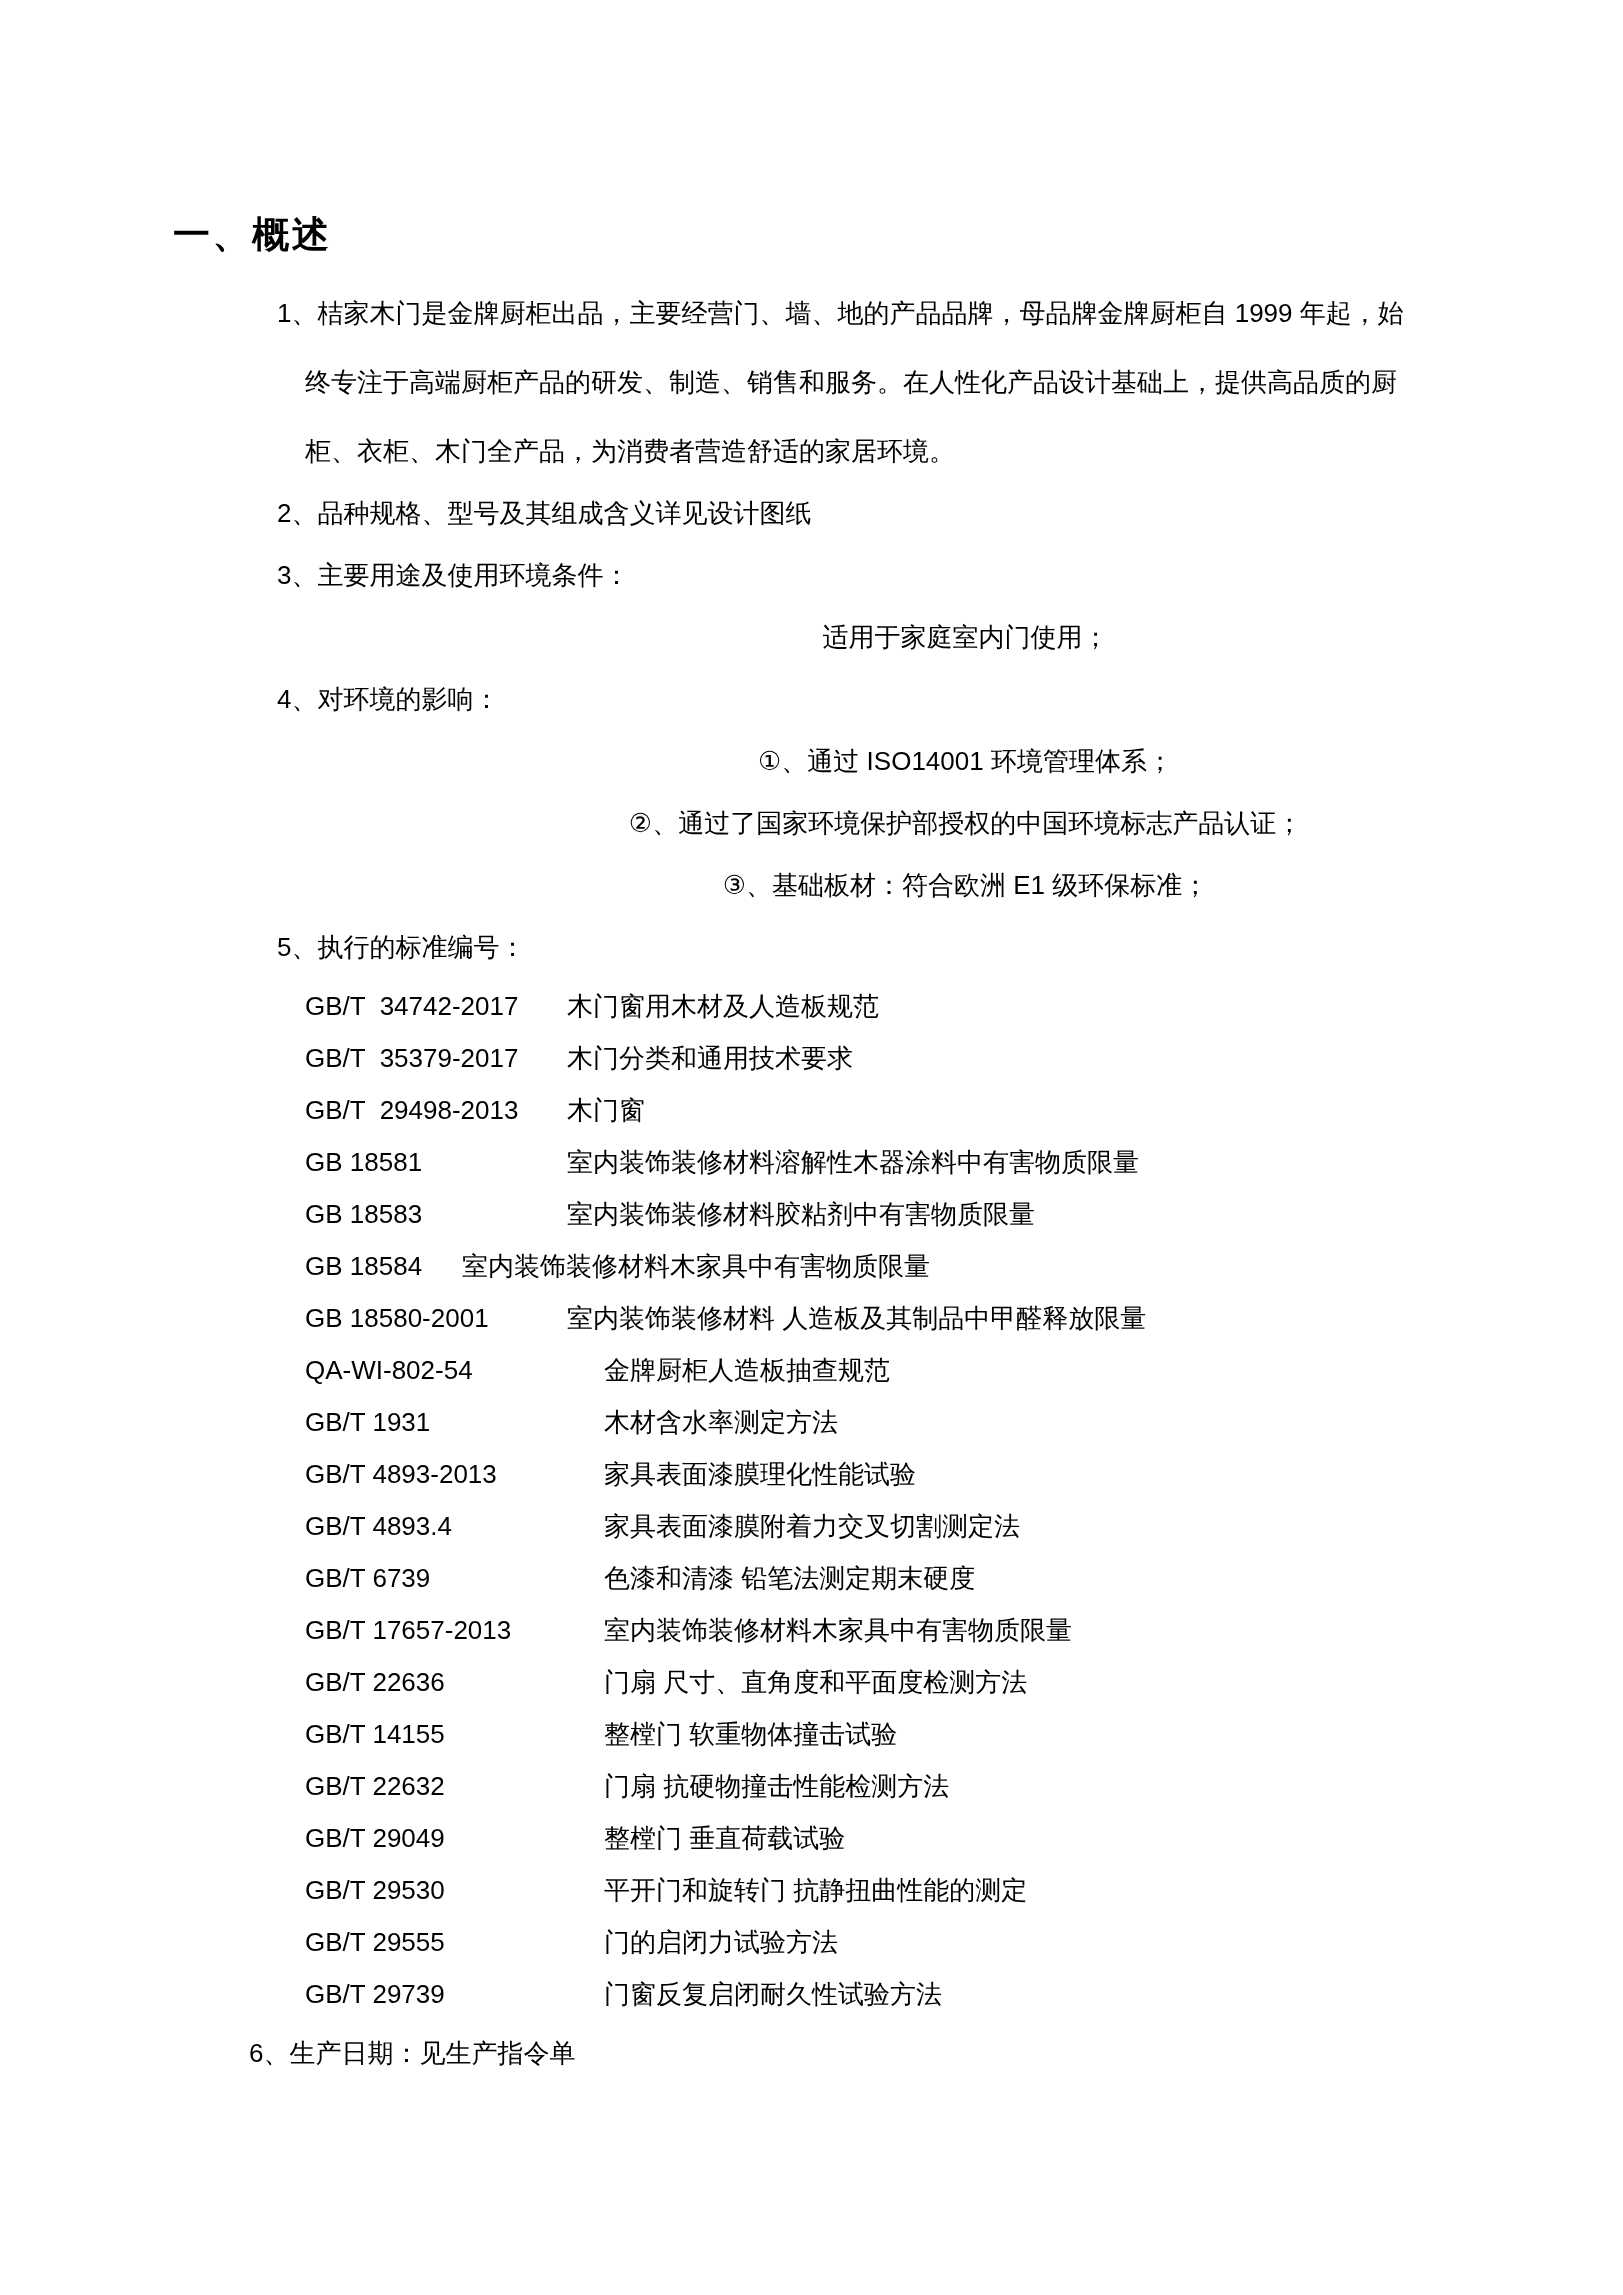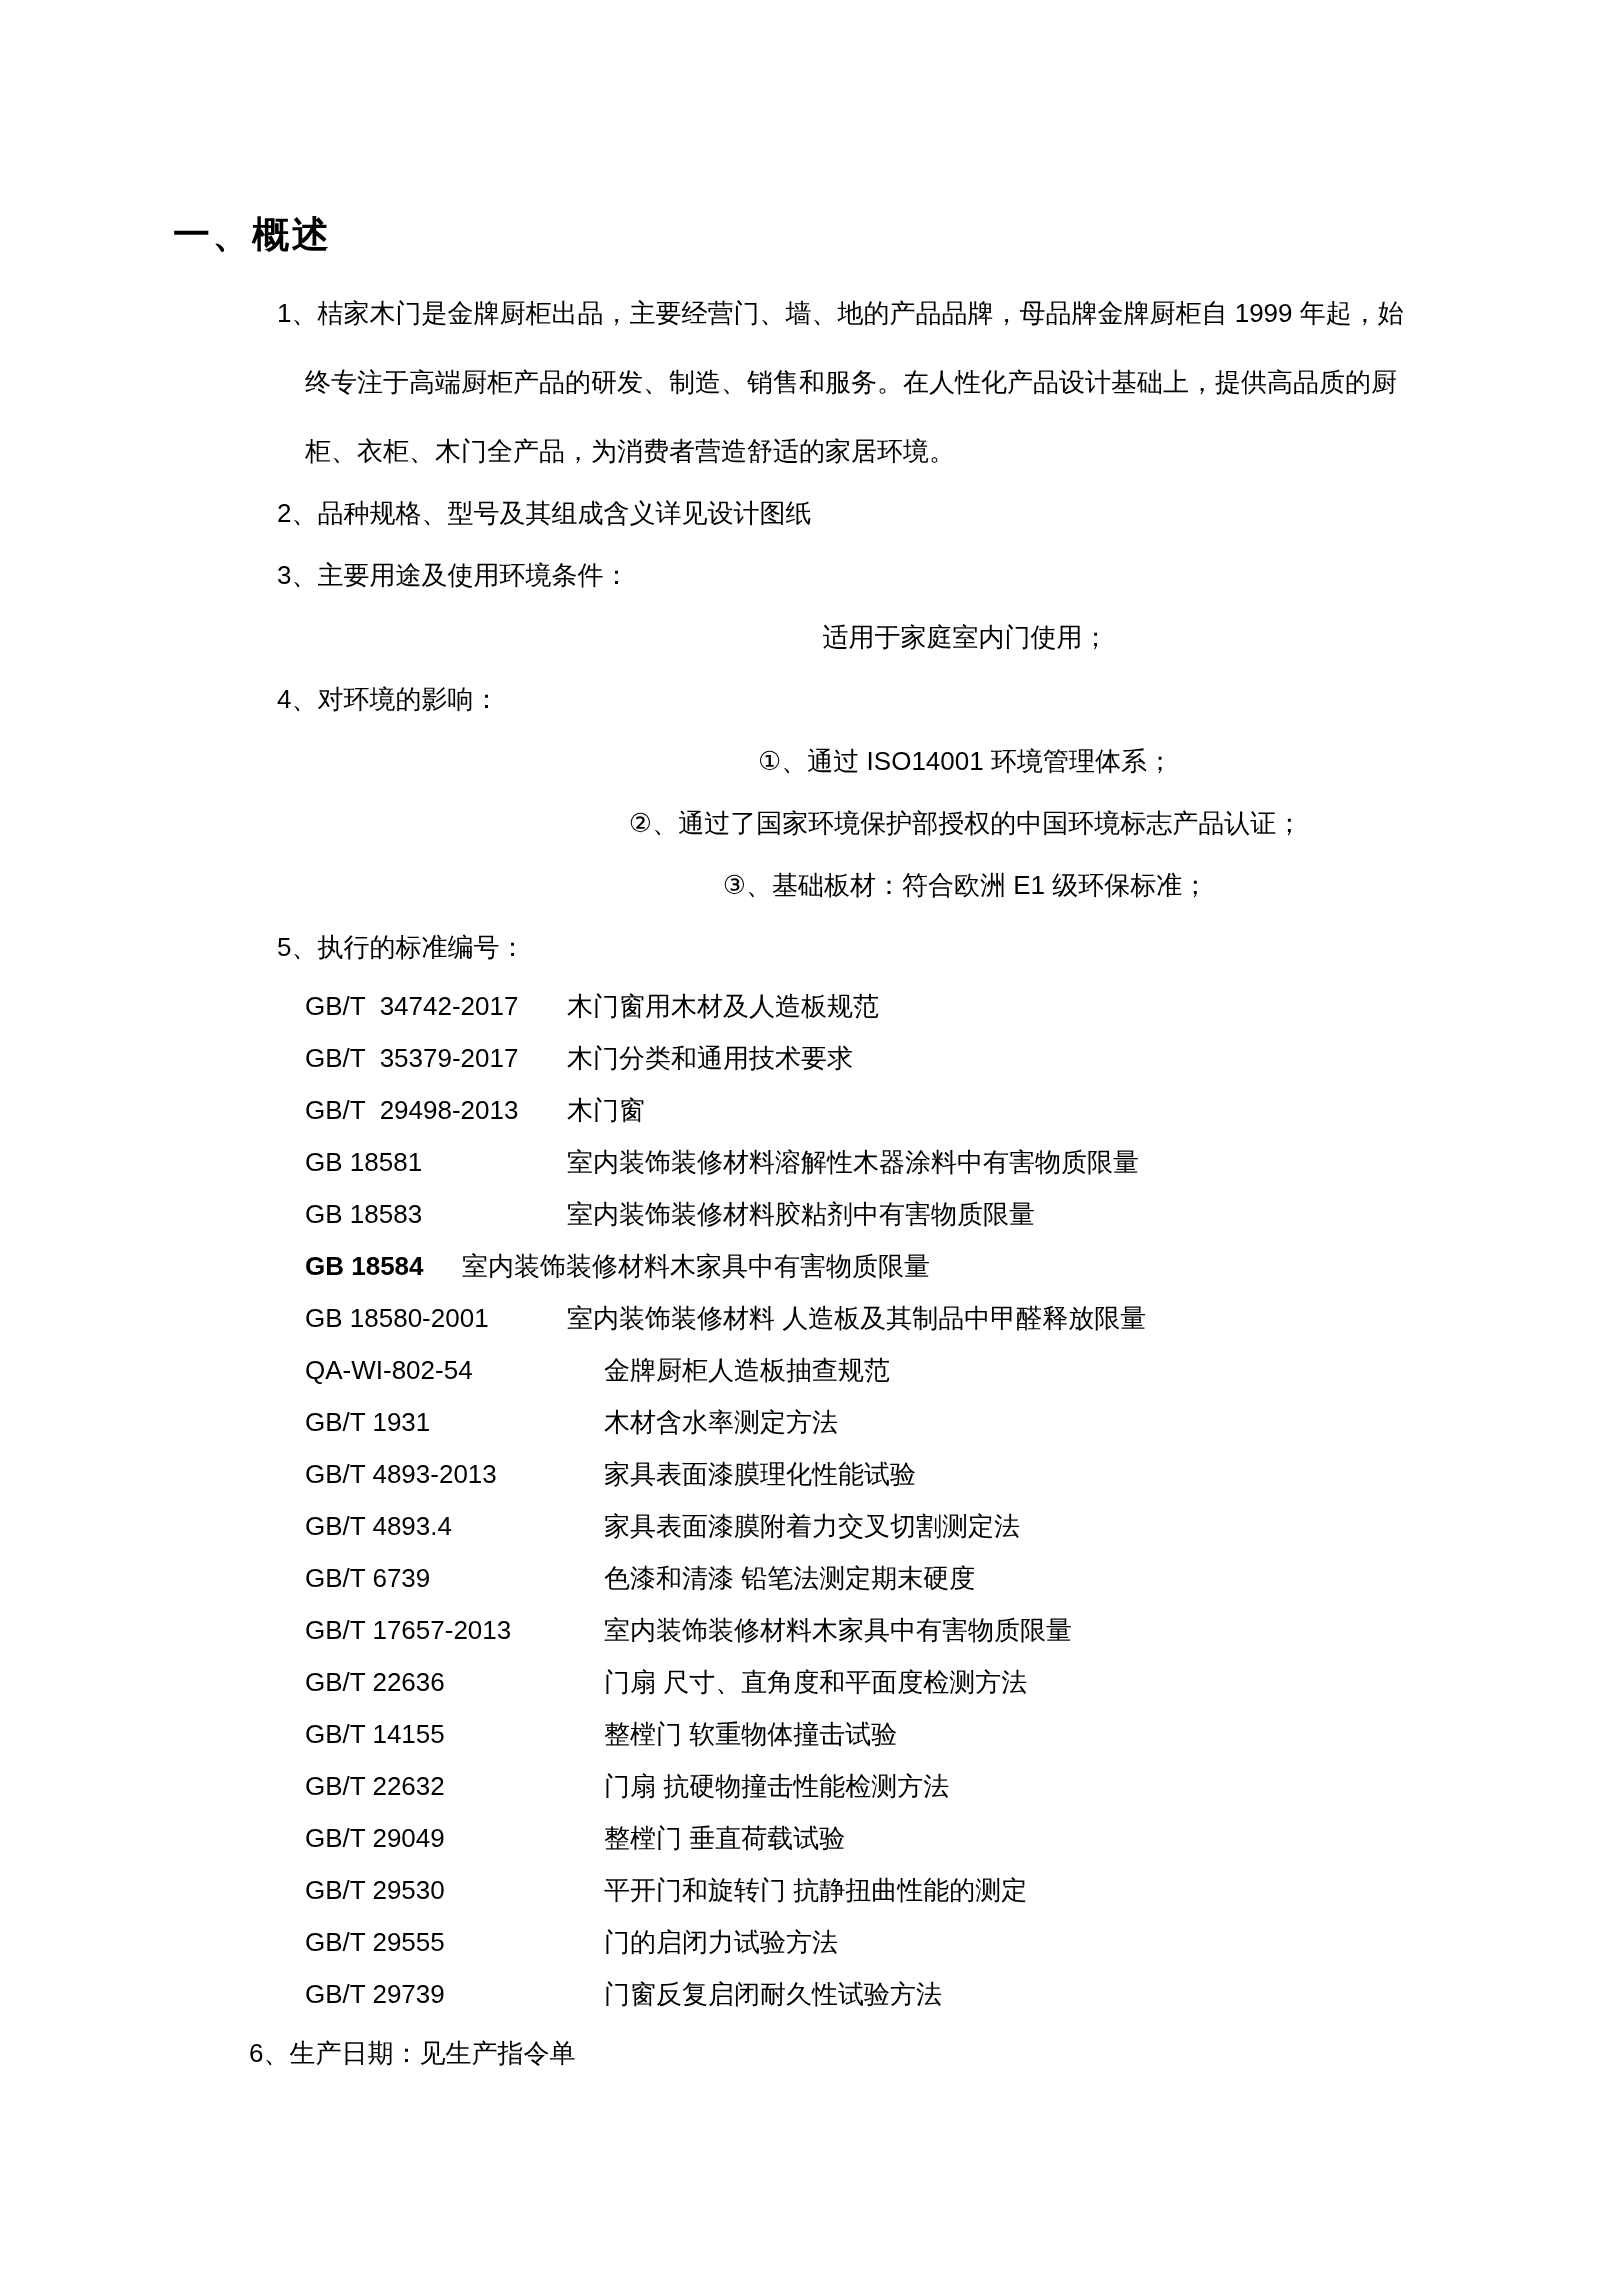--- a/index.html
+++ b/index.html
@@ -44,21 +44,21 @@
     line-height: 1;
     margin-top: 26px;
   }
   .std-row:first-child { margin-top: 0; }
   .std-code {
     white-space: pre;
     flex: 0 0 auto;
   }
   
   .col-a .std-code { width: 262px; }  
-  .col-c .std-code { width: 157px; font-weight: bold; }  
+  .col-c .std-code { width: 157px; }  
   .col-d .std-code { width: 299px; }  
   .std-name { white-space: pre; }
 </style>
 </head>
 <body>
 
 <div class="page">
 
   <h1 class="doc-title">一、概述</h1>
 

